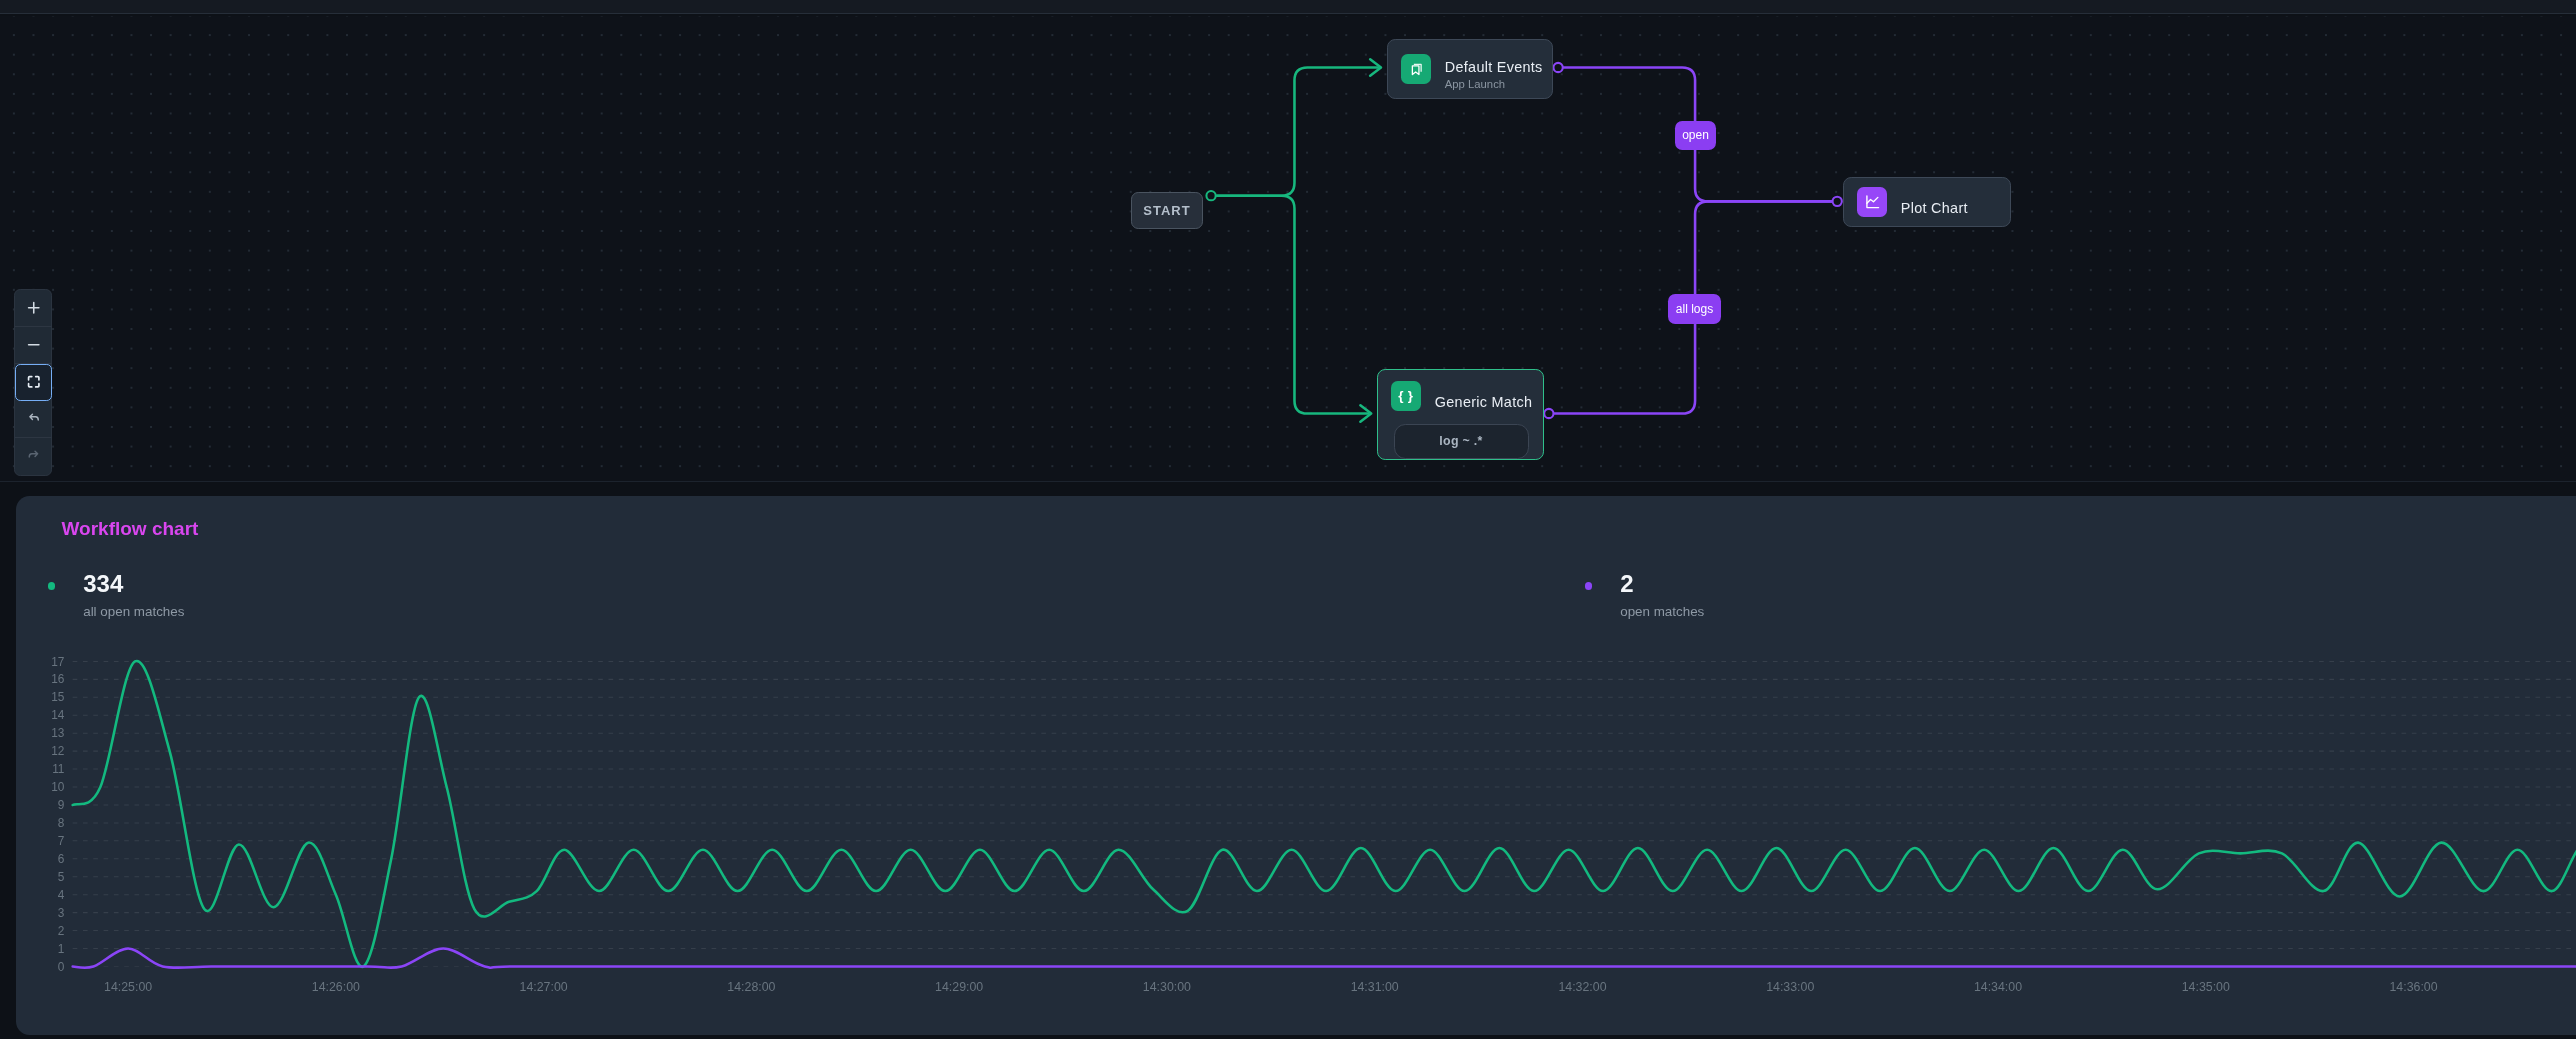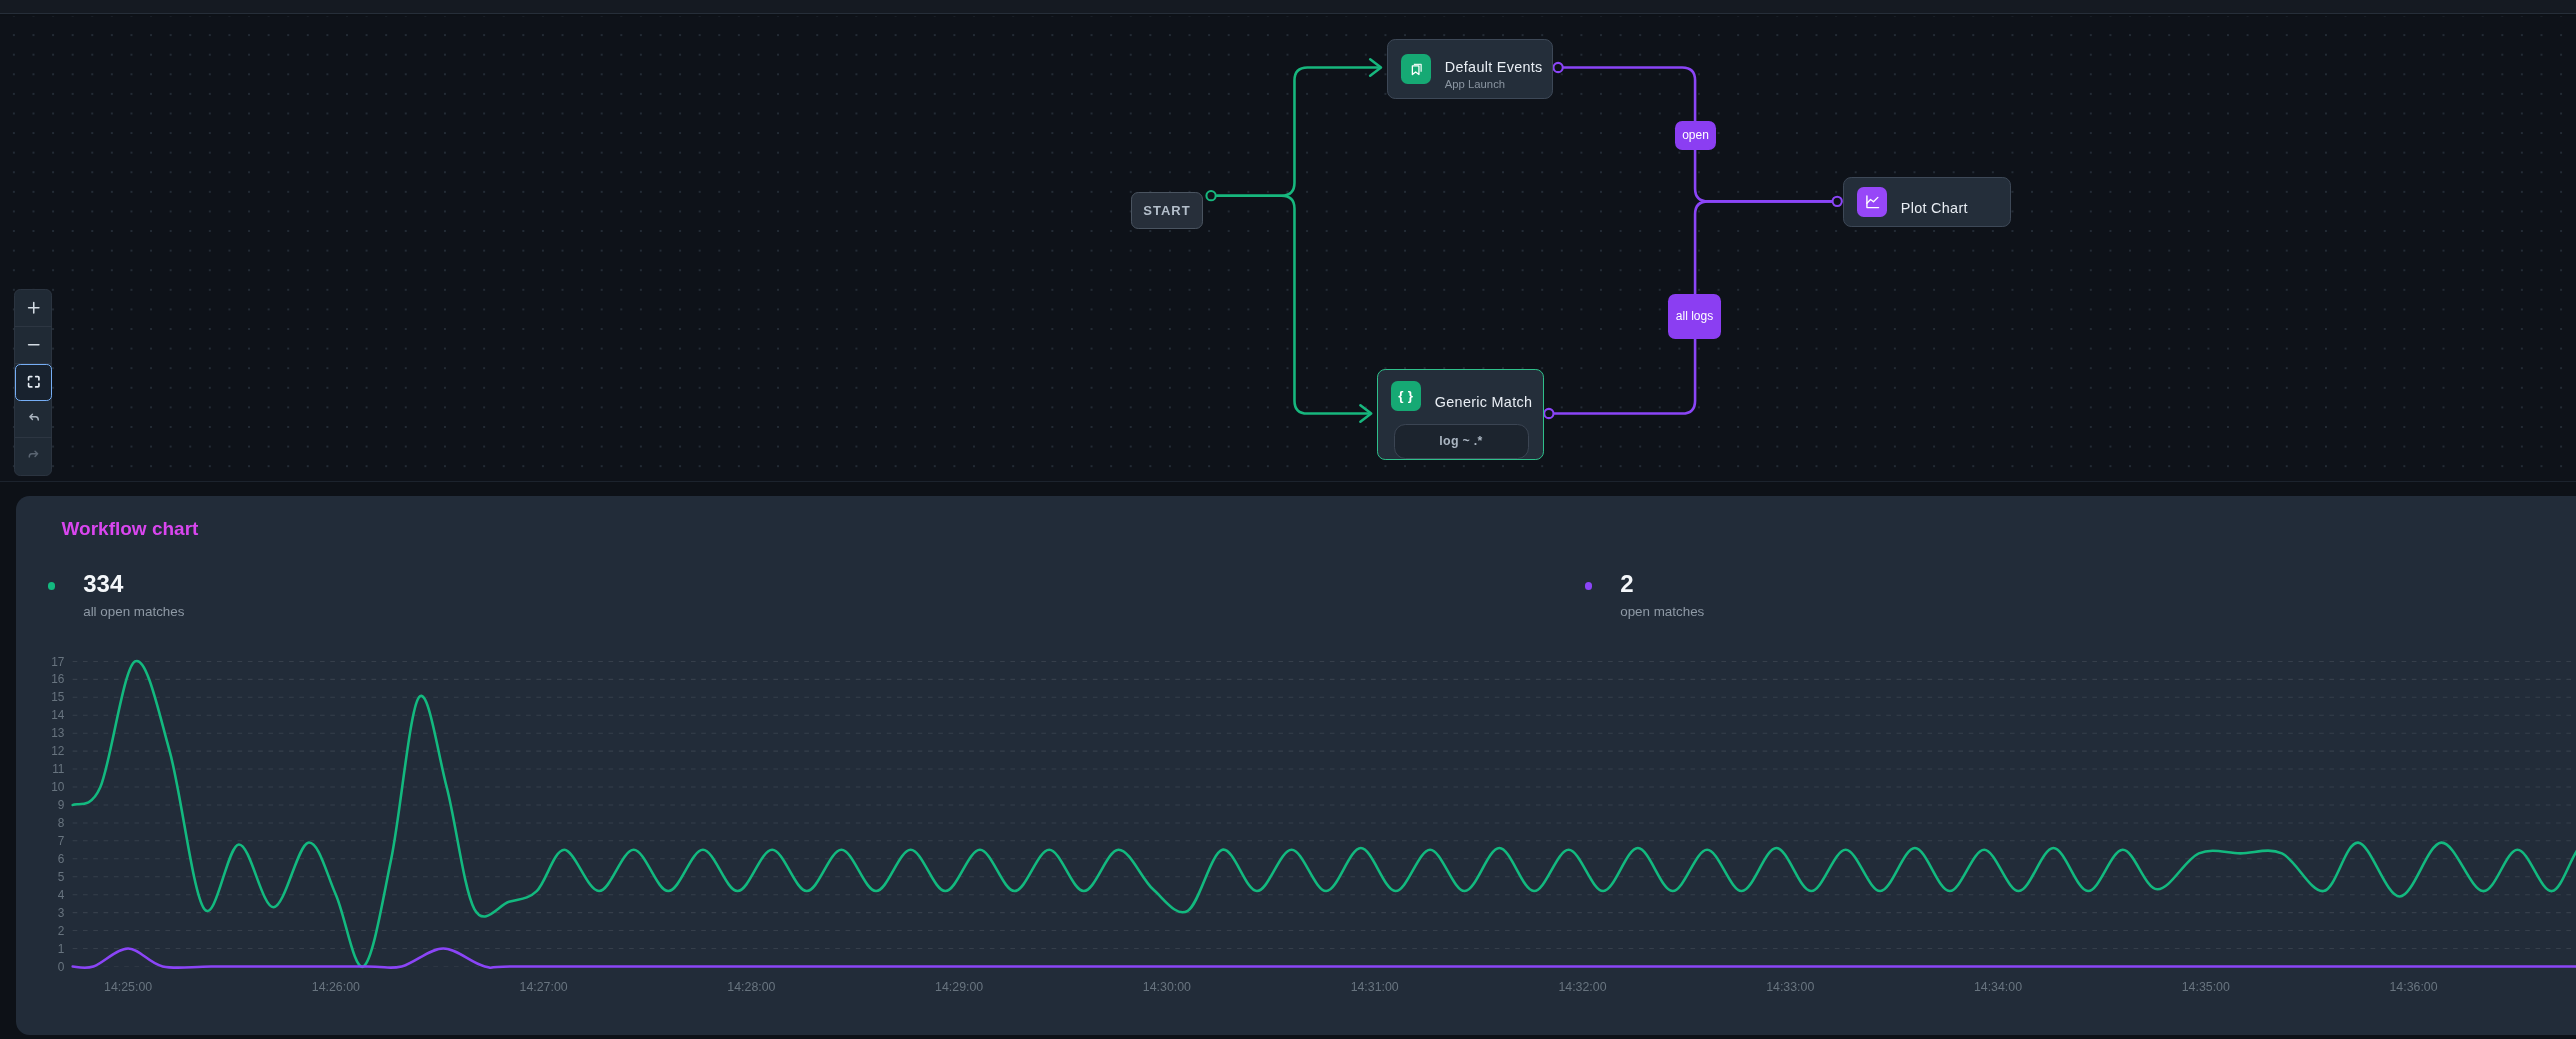--- a/index.html
+++ b/index.html
@@ -118,21 +118,21 @@
           <span style="color:#fff; font-size:13.4px; font-weight:700; letter-spacing:1.5px;">{ }</span>
         </div>
         <div class="ntext">
           <span class="ntitle">Generic Match</span>
         </div>
       </div>
       <div class="gm-pill">log ~ .*</div>
     </div>
 
     <div class="edge-badge" style="left:1675px; top:105px; width:41px; height:29px;">open</div>
-    <div class="edge-badge" style="left:1668px; top:278px; width:53px; height:45px;">all logs</div>
+    <div class="edge-badge" style="left:1668px; top:278px; width:53px; height:30px;">all logs</div>
 
     <div class="toolbar">
       <div class="tbtn">
         <svg width="15.5" height="15.5" viewBox="0 0 24 24" stroke="#d4dce4" stroke-width="2.4" stroke-linecap="round">
             <path d="M12 4 V20 M4 12 H20"></path>
           </svg>
       </div>
       <div class="tbtn">
         <svg width="15.5" height="15.5" viewBox="0 0 24 24" stroke="#d4dce4" stroke-width="2.4" stroke-linecap="round">
             <path d="M4 12 H20"></path>

